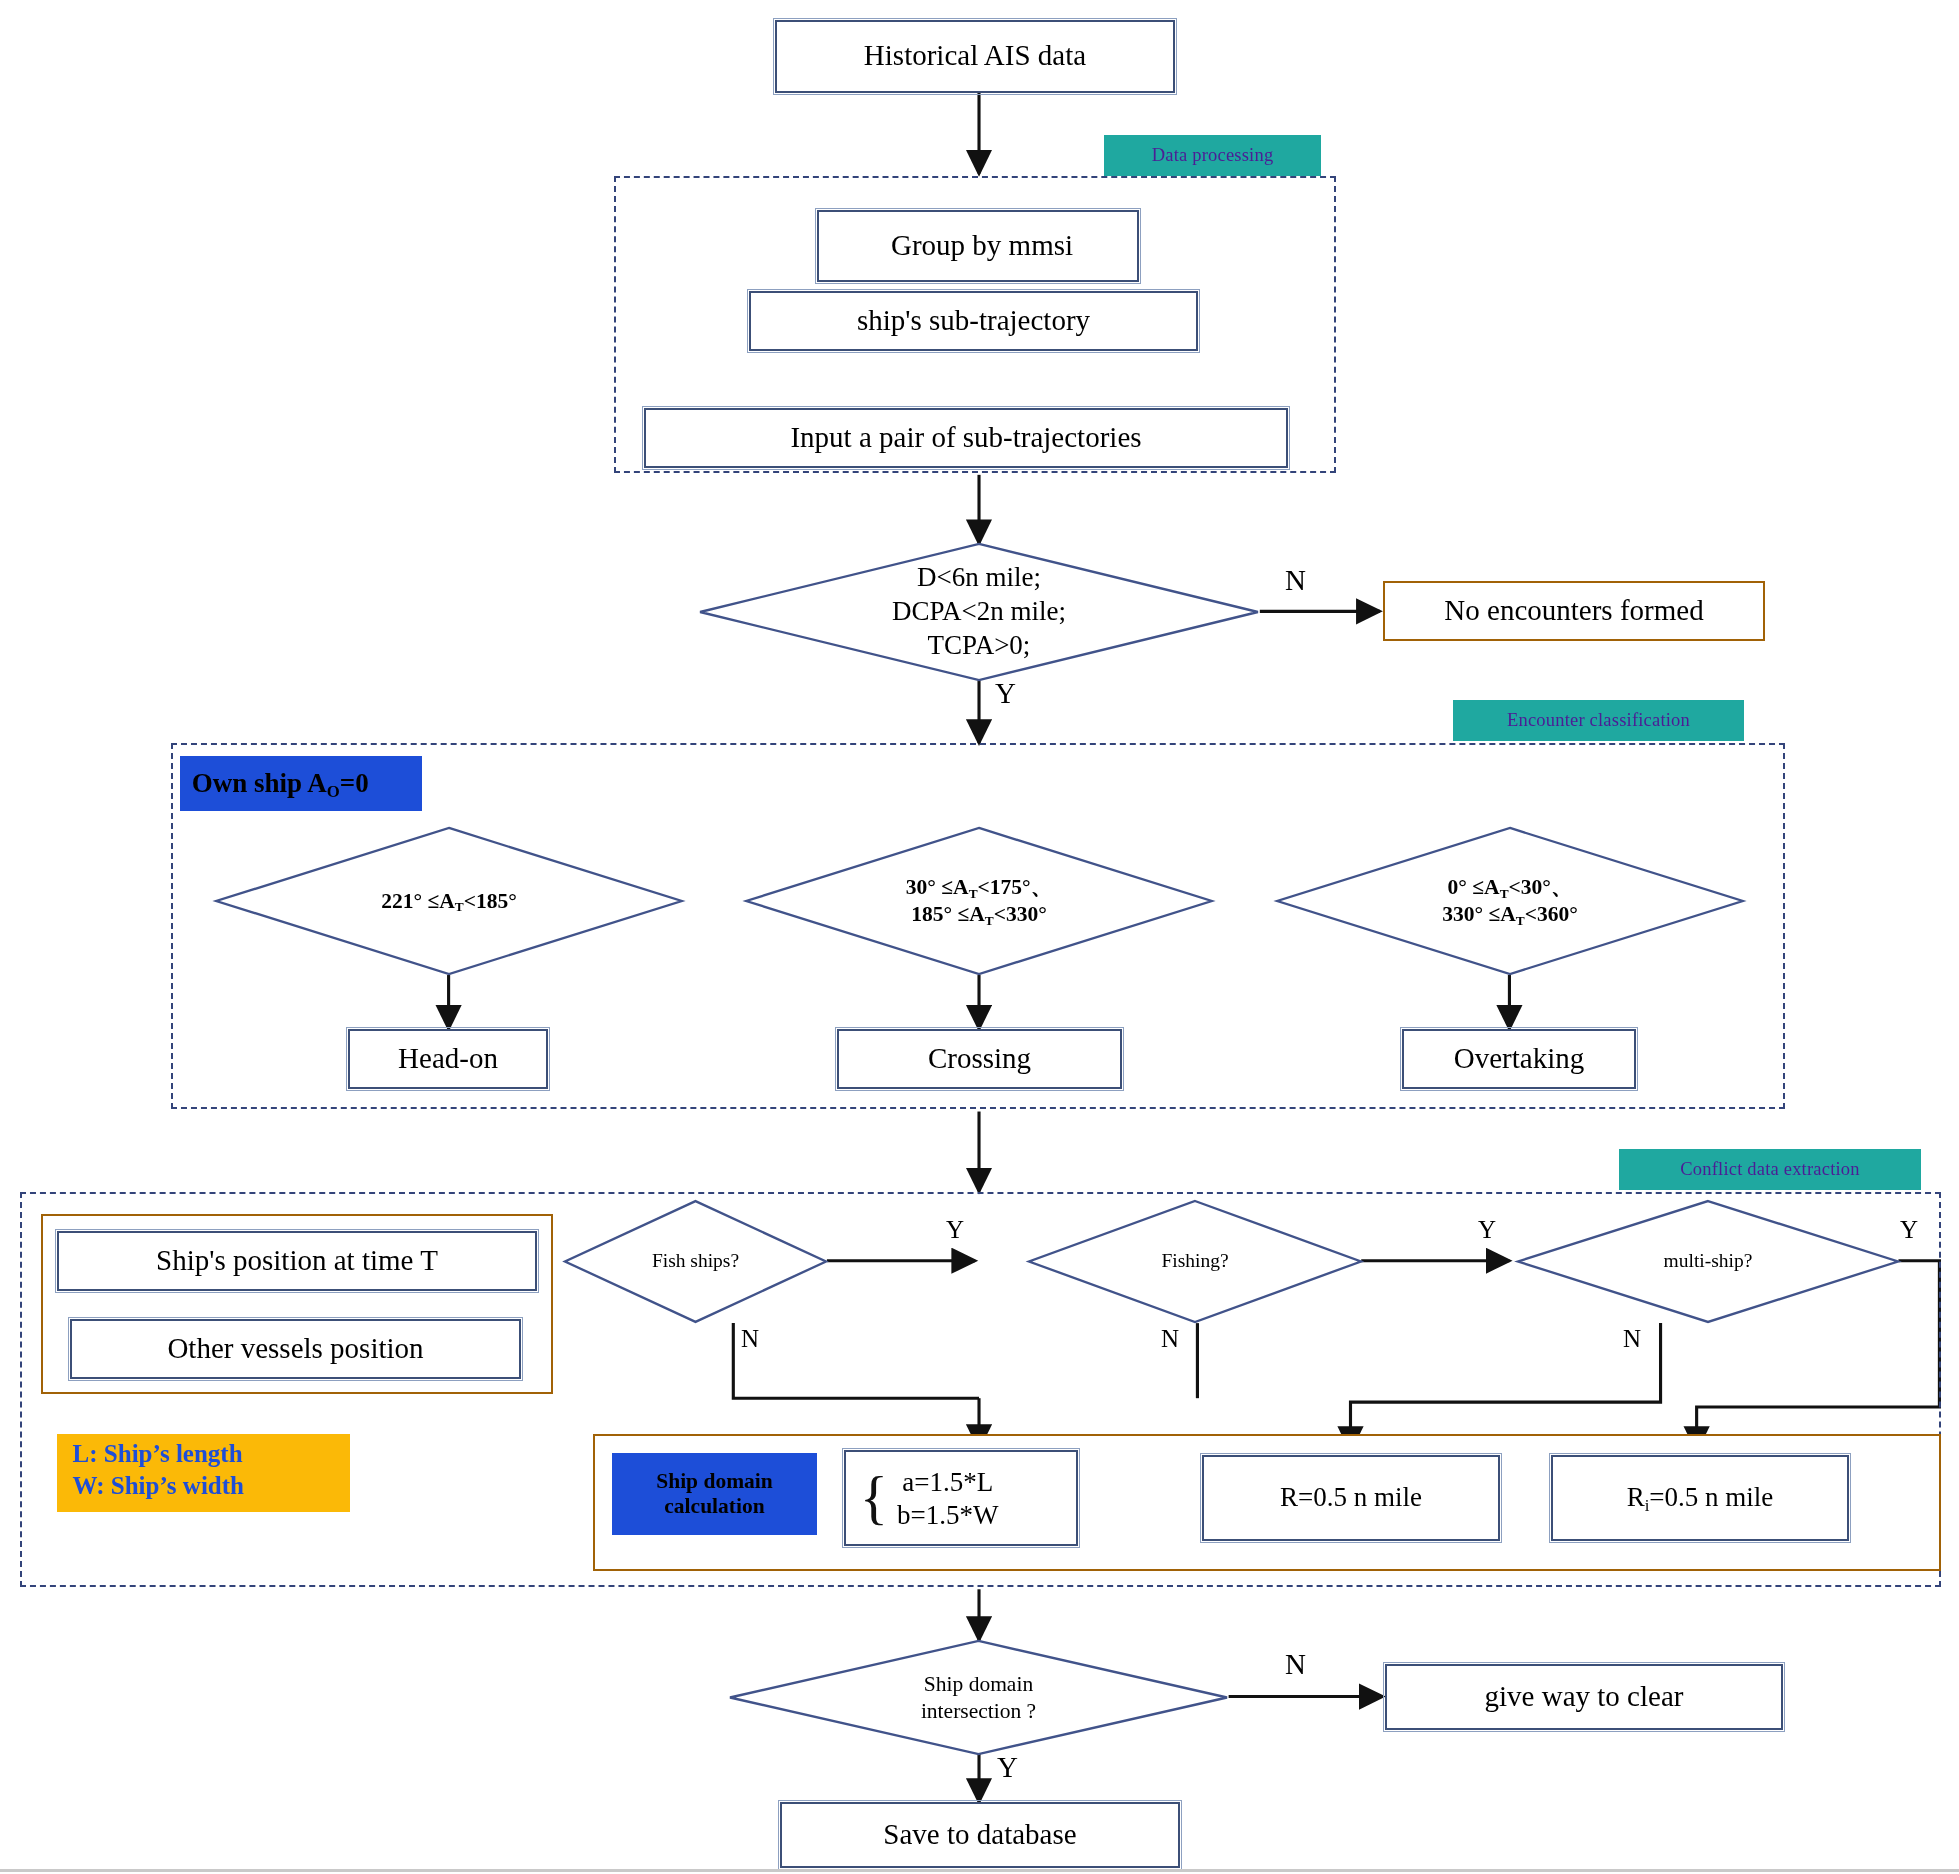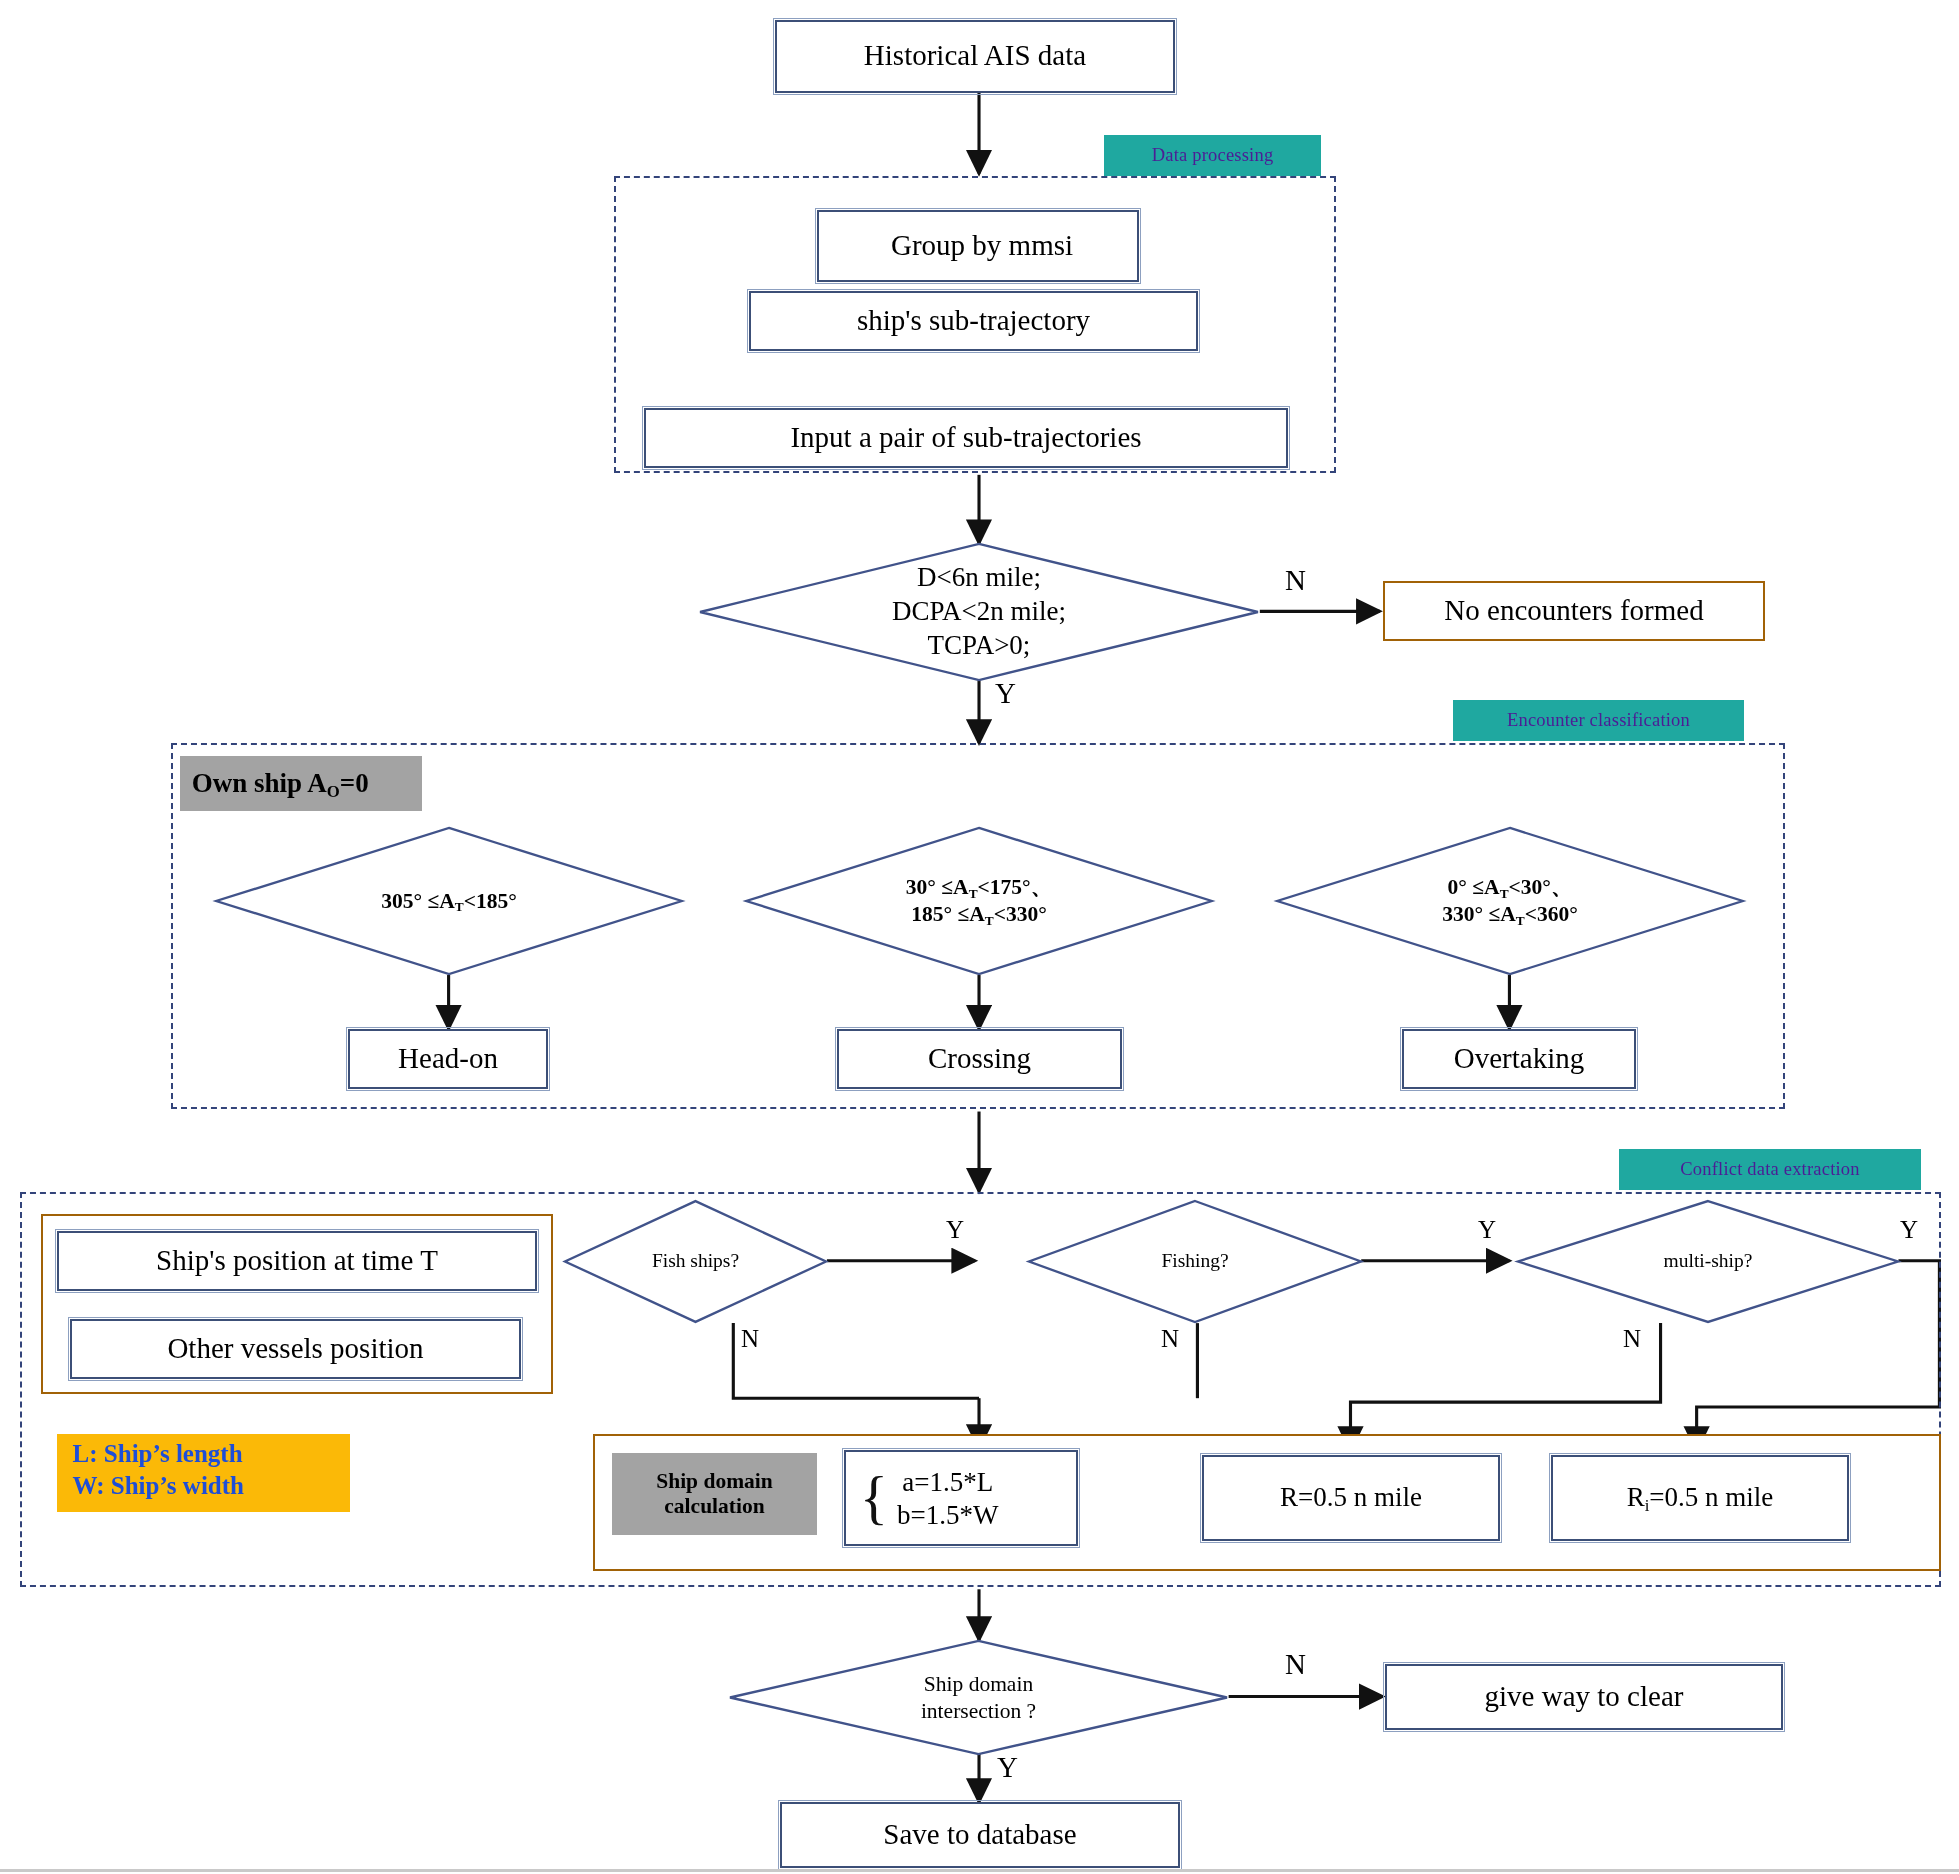--- a/index.html
+++ b/index.html
@@ -26,21 +26,21 @@
   }
   
   .tag{
     position:absolute;background:#1fa8a0;color:#4c1d95;
     display:flex;align-items:center;justify-content:center;
     font-size:18.5px;letter-spacing:0.2px;white-space:nowrap;
     padding:0 9.8px;box-sizing:border-box;
   }
   
   .chip-green{
-    position:absolute;background:#a3a3a3;color:#000;
+    position:absolute;background:#1d4ed8;color:#000;
     display:flex;align-items:center;justify-content:flex-start;
     padding:3.9px 11.7px;box-sizing:border-box;font-weight:bold;
   }
   .chip-orange{
     position:absolute;background:#fbb907;color:#1d4ed8;
     display:flex;flex-direction:column;
     padding:3.9px 15.6px;box-sizing:border-box;font-weight:bold;line-height:1.3;
   }
 
   
@@ -175,21 +175,21 @@
       <span>Own ship A</span><sub>O</sub><span>=0</span>
     </span>
   </div>
 
   <div class="diamond" style="left:215px;top:827px;width:468px;height:148px;">
     <svg width="468" height="148" viewBox="0 0 480 152">
       <polygon points="240,1 479,76 240,151 1,76" fill="#fff" stroke="#41538a" stroke-width="2.4" stroke-dasharray="0"></polygon>
     </svg>
     <div class="dlabel t22 bold">
       <span>
-        <span>305° ≤A</span><sub>T</sub><span>&lt;185°</span>
+        <span>221° ≤A</span><sub>T</sub><span>&lt;185°</span>
       </span>
     </div>
   </div>
 
   <div class="diamond" style="left:745px;top:827px;width:468px;height:148px;">
     <svg width="468" height="148" viewBox="0 0 480 152">
       <polygon points="240,1 479,76 240,151 1,76" fill="#fff" stroke="#41538a" stroke-width="2.4"></polygon>
     </svg>
     <div class="dlabel t22 bold">
       <span>

